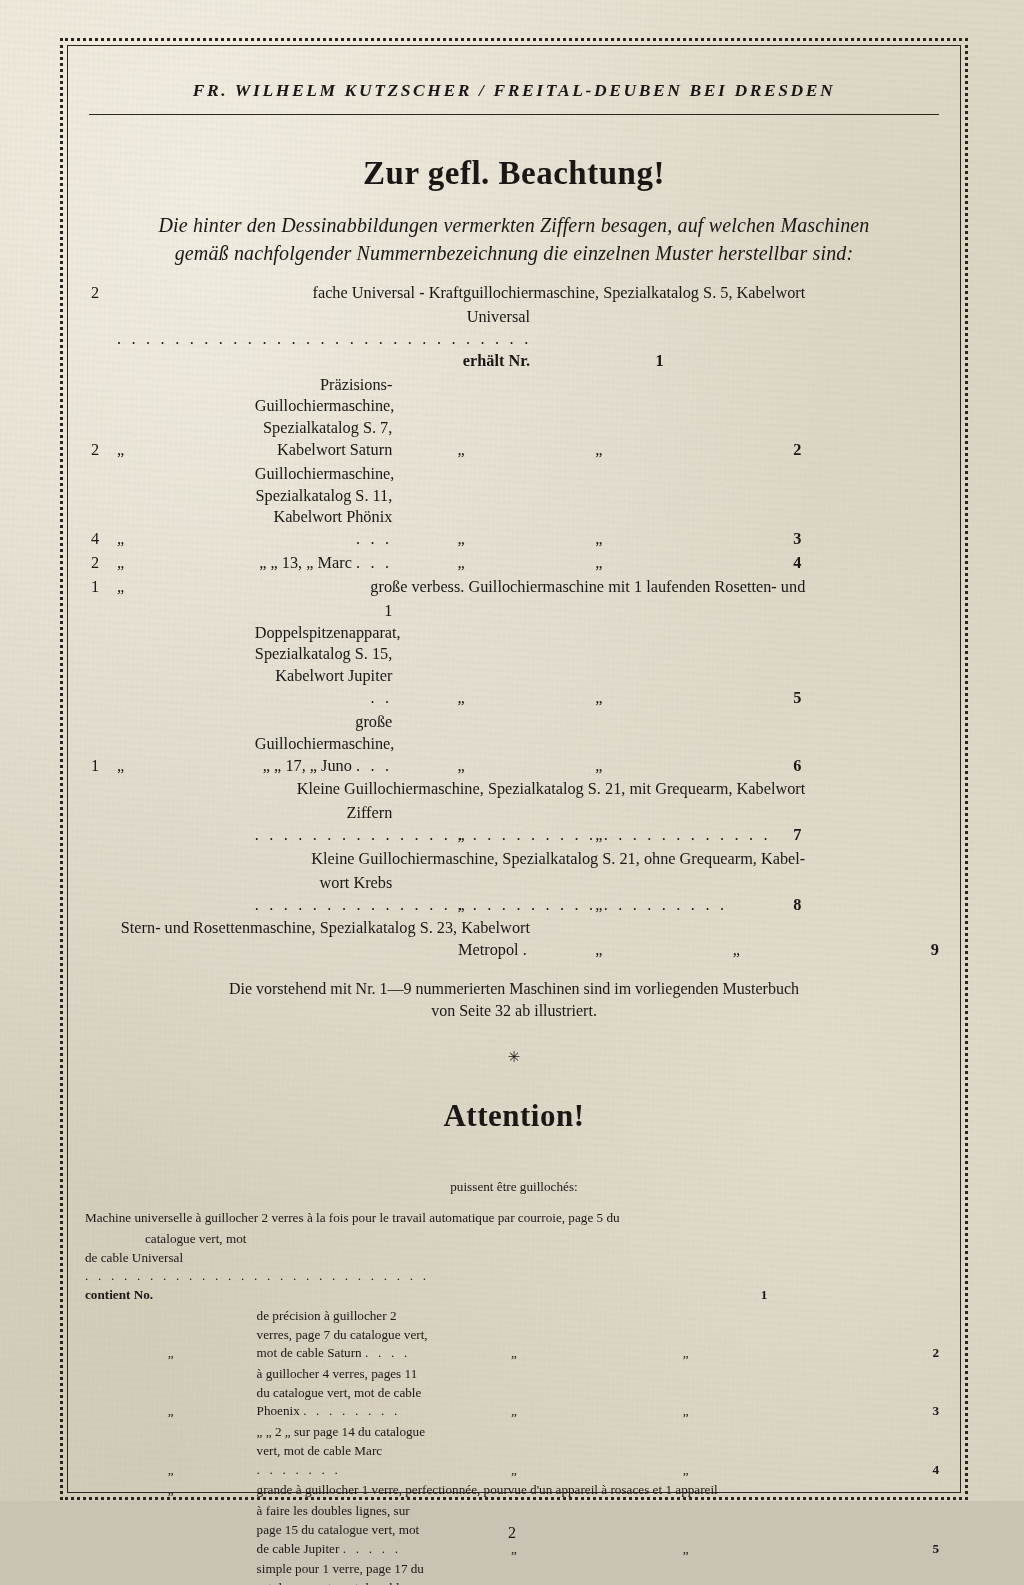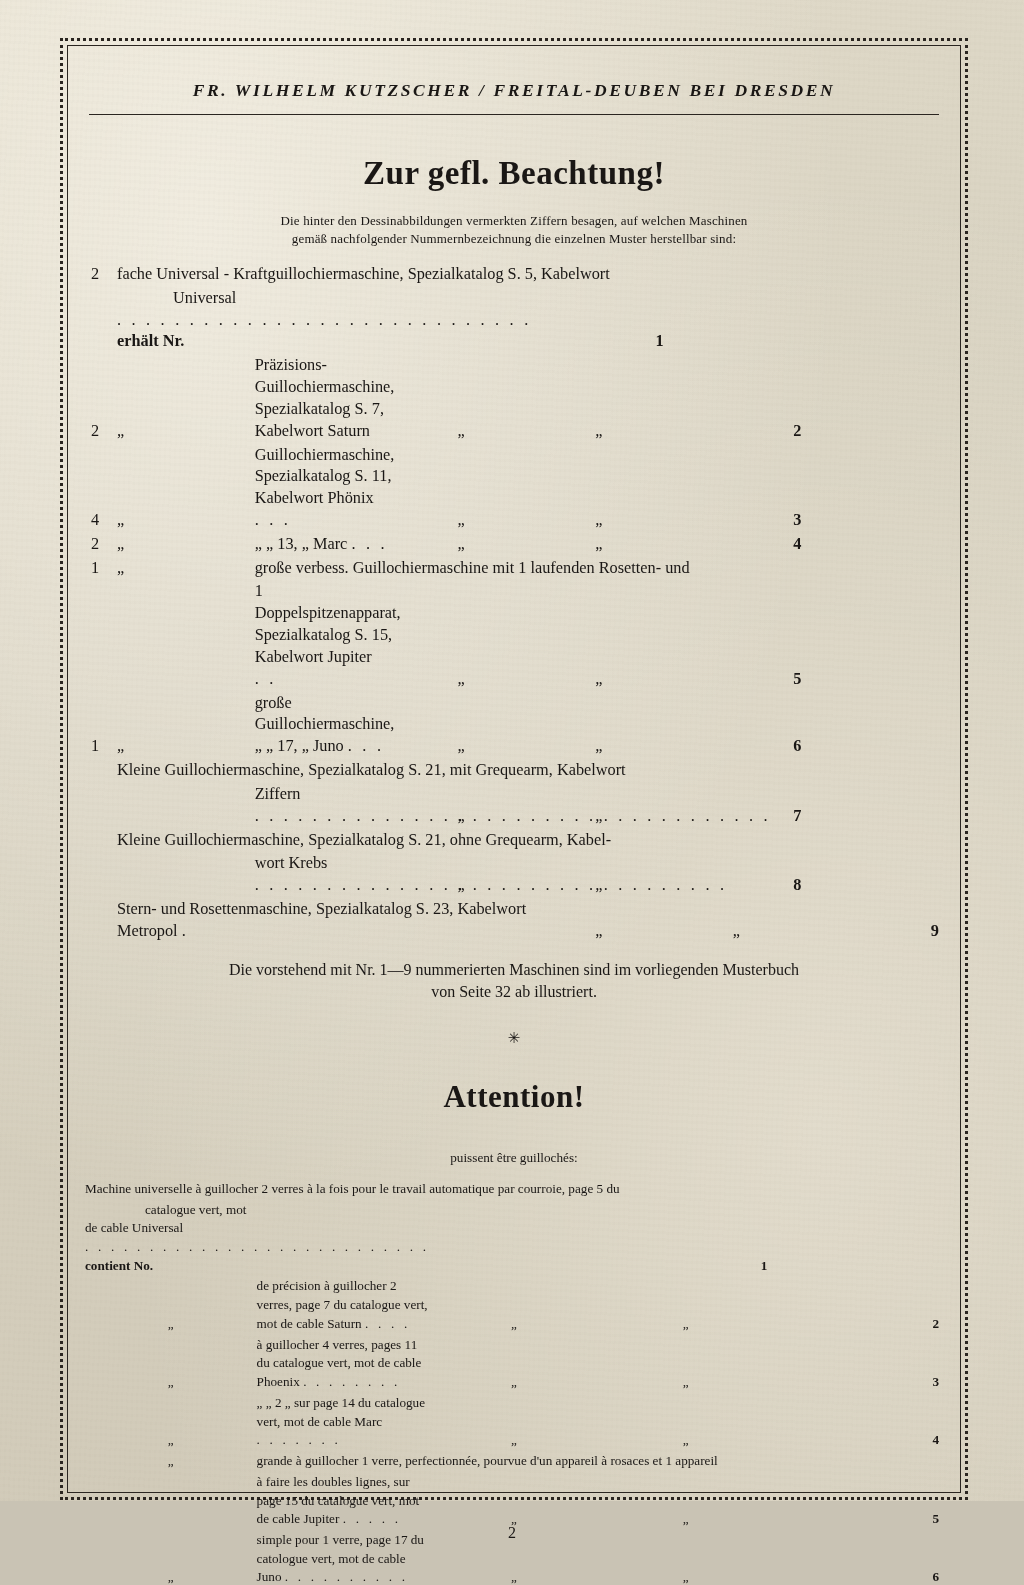--- a/index.html
+++ b/index.html
@@ -79,45 +79,46 @@
 
   h1.sec-title {
     text-align: center;
     font-weight: bold;
     font-size: 33px;
     letter-spacing: 0.5px;
     margin: 40px 0 20px 0;
   }
   h1.sec-title.attention {
     font-size: 31px;
-    margin: 32px 0 16px 0;
+    margin: 32px 0 26px 0;
   }
 
   .intro-de {
-    font-size: 13px;
+    font-size: 20px;
     text-align: center;
     line-height: 1.38;
     margin: 0 24px 14px 24px;
     letter-spacing: 0.15px;
+    font-style: italic;
   }
 
   
   table.lst {
     width: 100%;
     border-collapse: collapse;
     table-layout: fixed;
   }
   table.lst td {
     vertical-align: bottom;
     padding: 1px 0;
   }
   .de td { font-size: 16.3px; line-height: 1.34; }
   .de .c-num  { width: 26px; text-align: left; padding-left: 6px; }
   .de .c-q1   { width: 30px; text-align: left; }
-  .de .c-body { text-align: left; }
+  .de .c-body { text-align: right; }
   .de .c-q2   { width: 46px; text-align: center; }
   .de .c-q3   { width: 40px; text-align: center; }
   .de .c-no   { width: 28px; text-align: right; font-weight: bold; padding-right: 4px;}
   .de .erh    { font-weight: bold; white-space: nowrap; }
   .indent2 { padding-left: 56px; }
 
   .dots {
     display: inline-block;
     overflow: hidden;
     white-space: nowrap;

